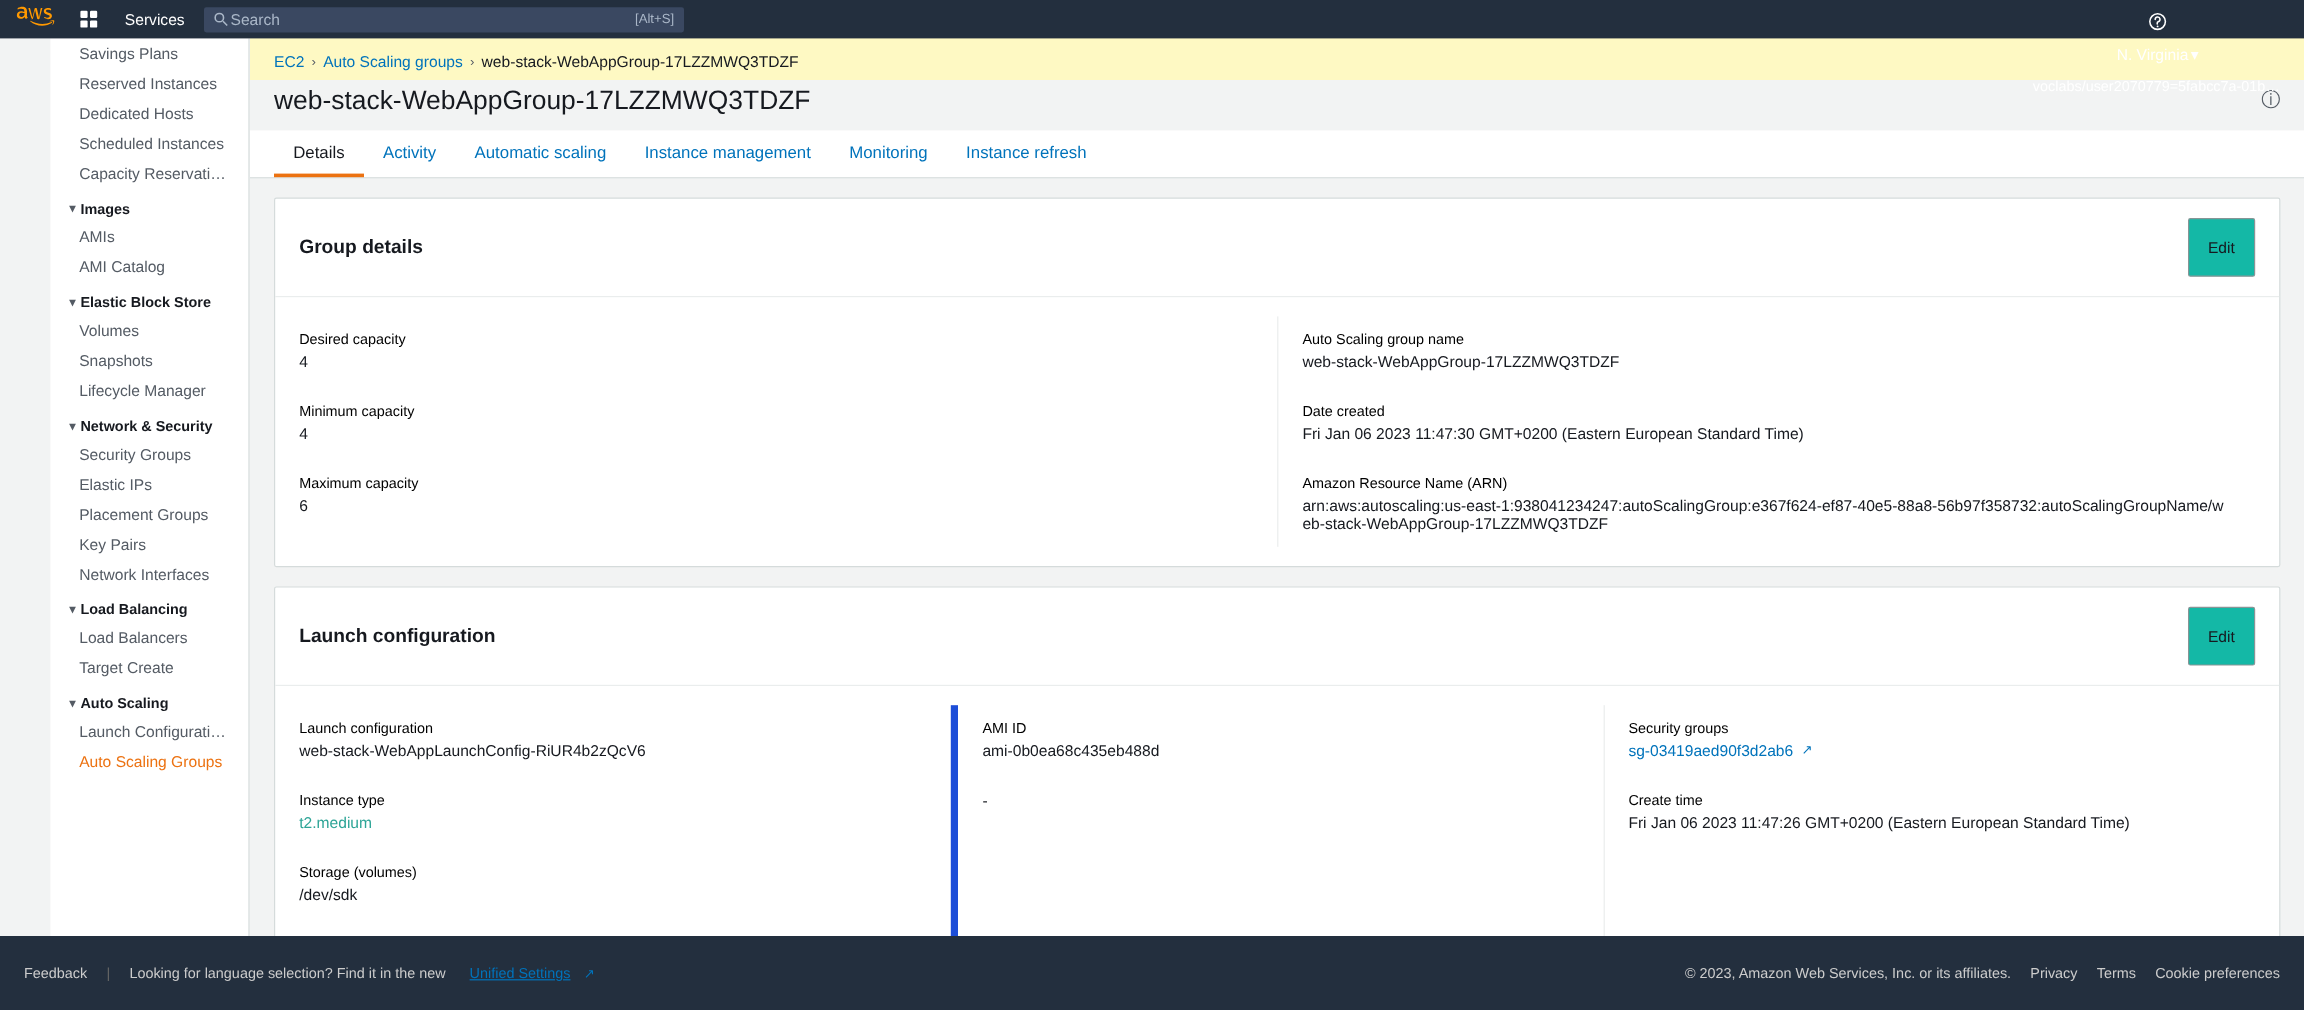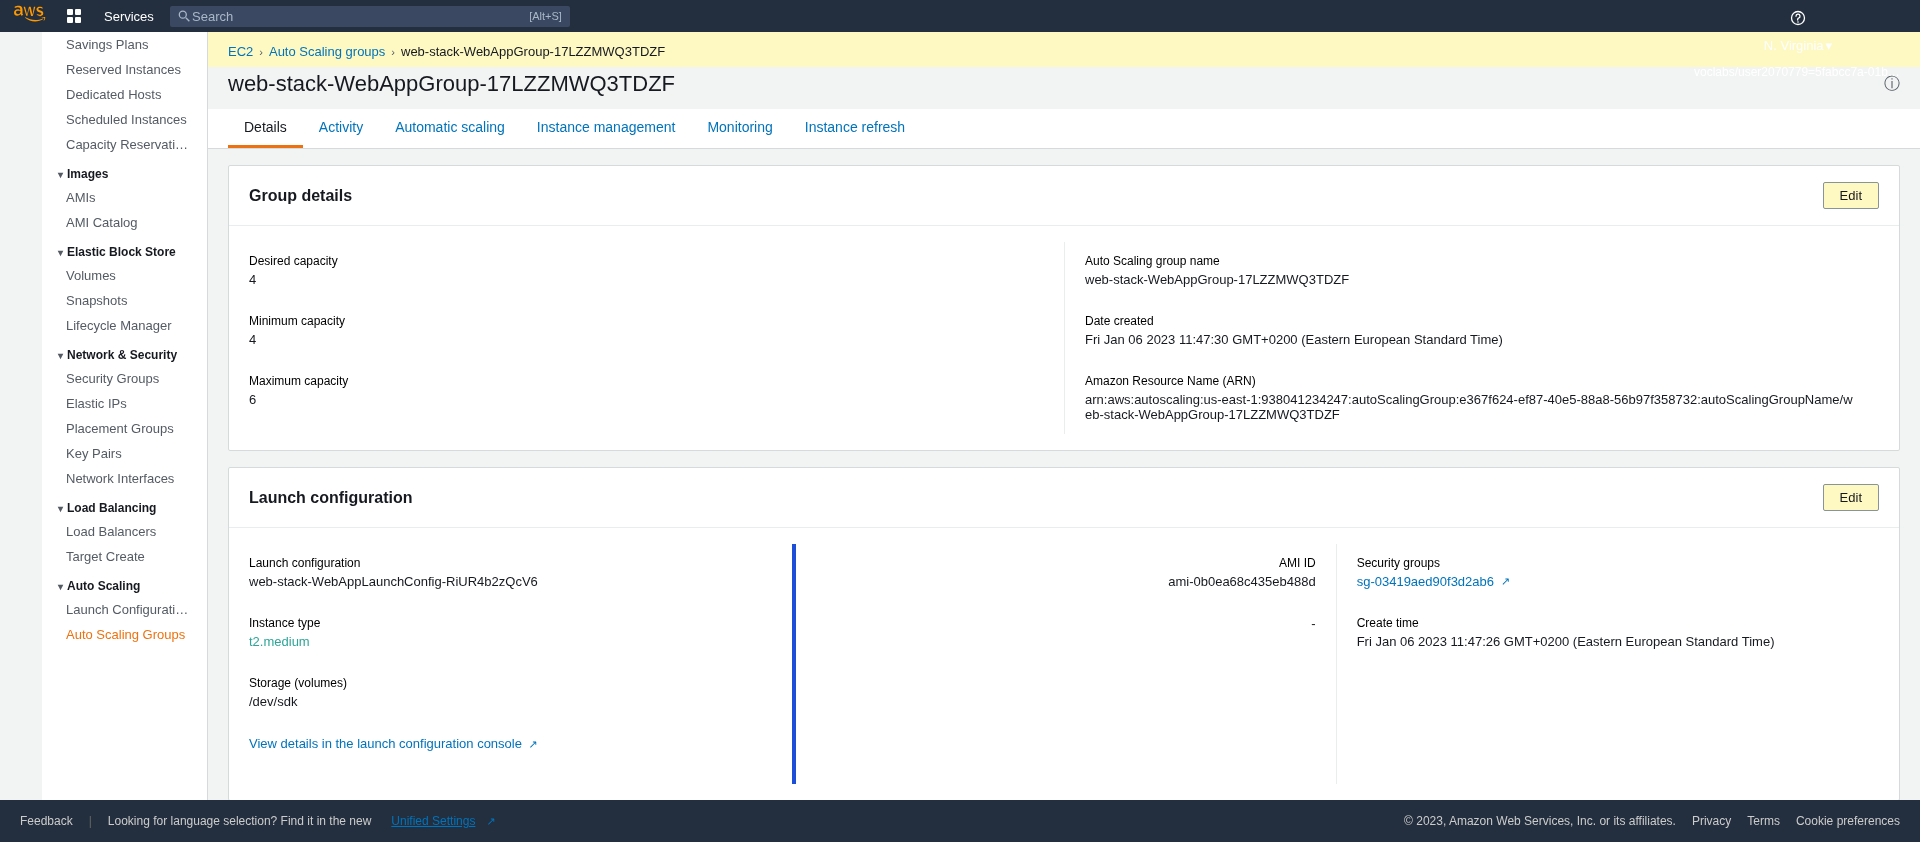--- a/index.html
+++ b/index.html
@@ -221,24 +221,24 @@
     }
     .card-title {
       font-size: 16px;
       font-weight: 700;
       color: #16191f;
     }
     .card-body {
       padding: 16px 20px;
     }
     .edit-btn {
-      background: #fef9c3;
+      background: #14b8a6;
       border: 1px solid #879596;
       border-radius: 2px;
-      padding: 5px 16px;
+      padding: 16px 16px;
       font-size: 13px;
       cursor: pointer;
       color: #16191f;
     }
     .detail-item {
       padding: 12px 20px 12px 0;
       min-height: 60px;
     }
     .detail-label {
       font-size: 12px;
@@ -252,21 +252,21 @@
       word-break: break-all;
     }
     .detail-value.link { color: #0073bb; cursor: pointer; text-decoration: none; }
     .detail-value.t2 { color: #2ea597; }
 
     
     .footer {
       background: #232f3e;
       color: #ccc;
       font-size: 12px;
-      padding: 14px 20px;
+      padding: 24px 20px;
       display: flex;
       align-items: center;
       justify-content: space-between;
       position: fixed;
       bottom: 0;
       left: 0;
       right: 0;
       z-index: 999;
     }
     .footer-left { display: flex; gap: 8px; align-items: center; }
@@ -473,21 +473,21 @@
               <div class="detail-item">
                 <div class="detail-label">Storage (volumes)</div>
                 <div class="detail-value">/dev/sdk</div>
               </div>
               <div class="detail-item">
                 <a href="#" class="detail-value link">View details in the launch configuration console</a>
                 <span class="ext-icon">↗</span>
               </div>
             </div>
 
-            <div style="border-left: 4px solid #1d4ed8; padding-left: 20px; text-align: right;">
+            <div style="border-left: 6px solid #1d4ed8; padding-left: 20px;">
               <div class="detail-item">
                 <div class="detail-label">AMI ID</div>
                 <div class="detail-value">ami-0b0ea68c435eb488d</div>
               </div>
               <div class="detail-item">
                 <div class="detail-value">-</div>
               </div>
             </div>
 
             <div style="border-left: 1px solid #eaeded; padding-left: 20px;">

